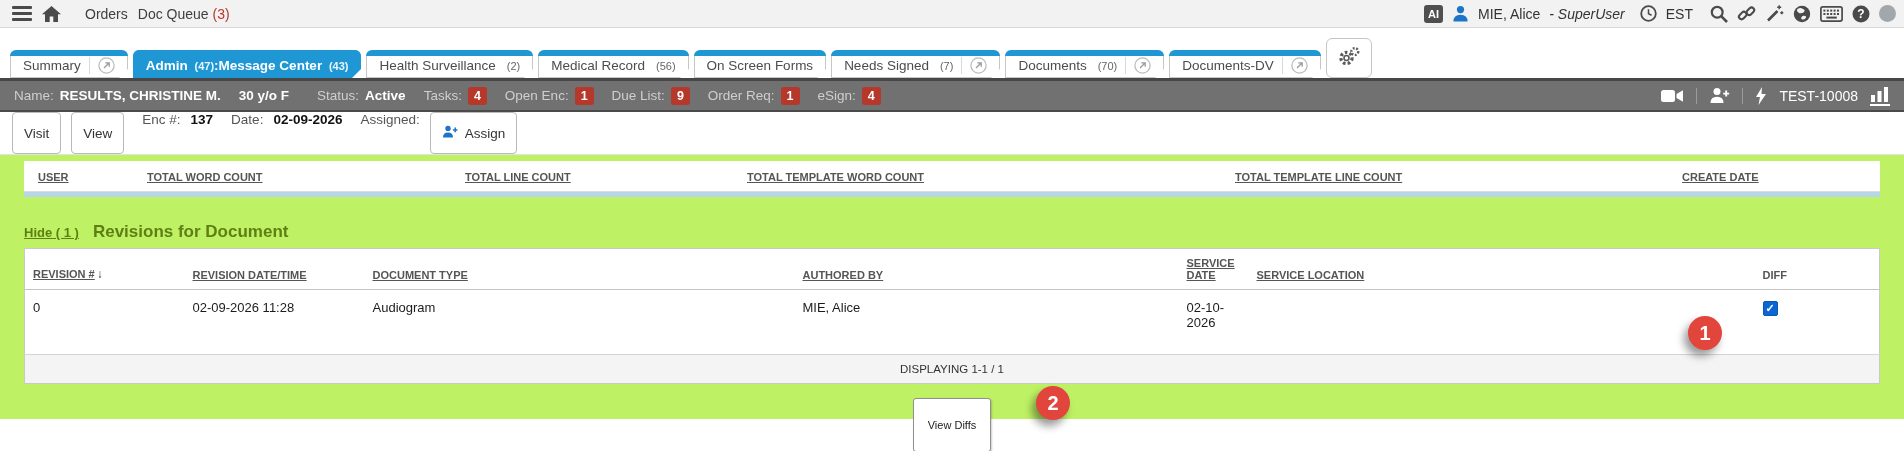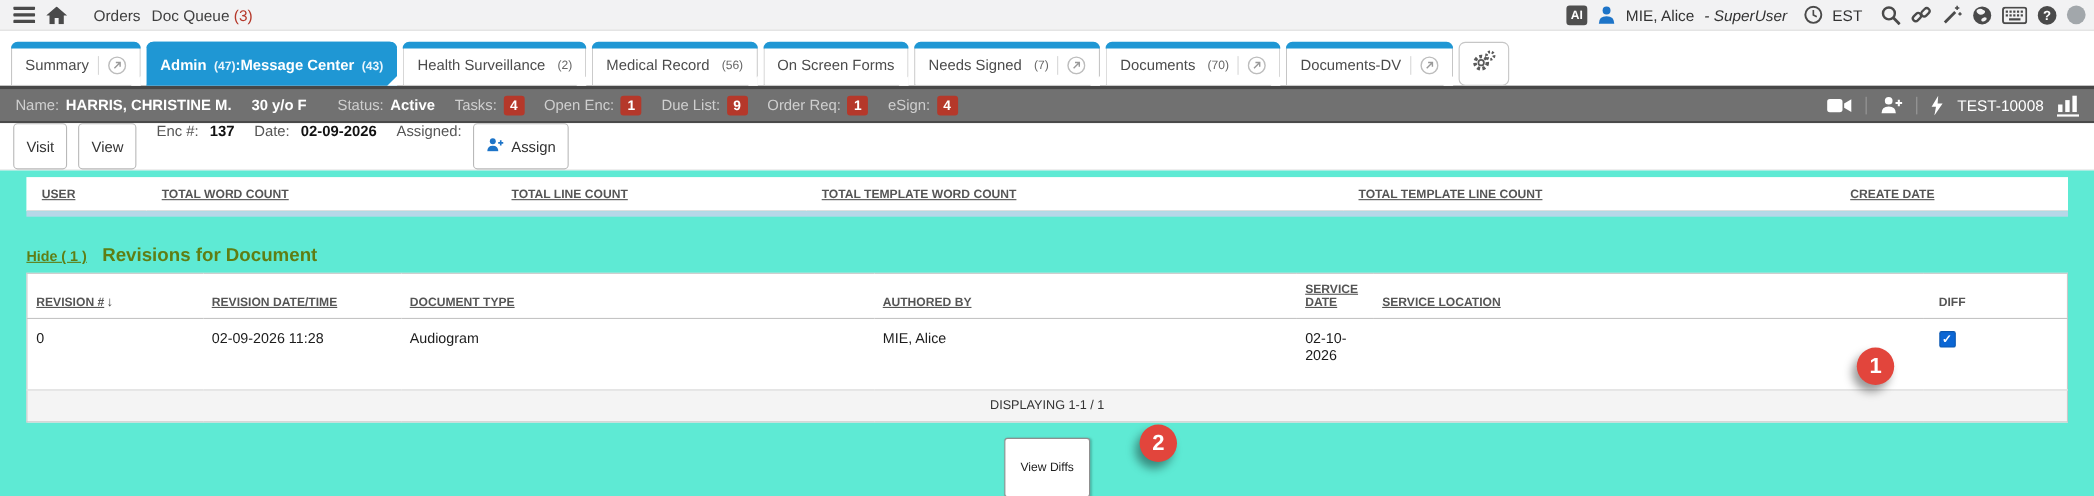--- a/index.html
+++ b/index.html
@@ -20,21 +20,21 @@
     border-radius:3px; padding:2px 4px; line-height:14px; }
   .tb-user{ font-size:14px; color:#333; }
   .tb-role{ font-size:14px; color:#333; font-style:italic; }
   .tb-tz{ font-size:14px; color:#333; }
   .presence{ width:17px; height:17px; border-radius:50%; background:#a2a7ab; }
   .iconbtn{ display:flex; align-items:center; justify-content:center; }
 
   
   .tabsrow{ height:50px; background:#fff; display:flex; align-items:flex-end;
     gap:5px; padding:0 0 0 10px; }
-  .tab{ height:40px; border:1px solid #c6c6c6; border-top:none;
+  .tab{ height:28px; border:1px solid #c6c6c6; border-top:none;
     border-radius:7px 7px 0 0; display:flex; align-items:center; padding:4px 12px 0;
     position:relative; background:#fff; color:#4c4c4c; font-size:13.5px; gap:8px;
     white-space:nowrap; cursor:pointer; }
   .tab::before{ content:""; position:absolute; top:0; left:-1px; right:-1px; height:6px;
     background:var(--blue); border-radius:7px 7px 0 0; }
   .tab::after{ content:""; position:absolute; right:-1px; bottom:-1px; width:0; height:0;
     border-style:solid; border-width:0 0 9px 9px;
     border-color:transparent transparent #fff transparent; }
   .tab .cnt{ font-size:11px; color:#666; margin-left:3px; }
   .tab.active{ background:var(--blue); color:#fff; font-weight:bold; border-color:var(--blue); }
@@ -60,21 +60,21 @@
   
   .toolbar{ height:43px; background:#fff; display:flex; 
     gap:10px; padding:0 12px; border-bottom:1px solid #e3e3e3; }
   .btn{ border:1px solid #b9b9b9; border-radius:4px; background:#fff;
     padding:5px 11px; font-size:13.5px; color:#333; cursor:pointer;
     display:flex; align-items:center; gap:6px; }
   .tl-label{ font-size:13.5px; color:#555; margin-left:8px; }
   .tl-value{ font-size:13.5px; color:#111; font-weight:bold; }
 
   
-  .content{ height:296px; background:#5eead4; padding-top:6px; position:relative; }
+  .content{ height:264px; background:#bef264; padding-top:6px; position:relative; }
   table{ border-collapse:collapse; }
   .wordtable{ width:1856px; margin:0 24px; background:#fff; table-layout:fixed; }
   .wordtable th{ font-size:11px; color:#555; text-decoration:underline; text-align:left;
     font-weight:bold; padding:10px 8px 8px 14px; border-bottom:1px solid #dcdcdc;
     white-space:nowrap; overflow:hidden; cursor:pointer; }
   .wordtable td{ text-align:center; font-size:12px; color:#222; padding:7px; }
   .hscroll{ height:5px; background:#b7d7e8; width:1856px; margin:0 24px; }
 
   .rev-head{ margin:25px 0 6px 24px; display:flex; align-items:baseline; gap:14px; }
   .hide-link{ color:var(--green); font-size:13px; font-weight:bold;
@@ -271,21 +271,21 @@
             <circle cx="17.8" cy="5.6" r="3.4" stroke-width="2.5" stroke-dasharray="1.8 1.6"></circle>
           </g>
         </svg>
     </span>
   </div>
 </div>
 
 <div class="patientbar">
   <span class="pb-item">
     <span class="pb-label">Name:</span>
-    <span class="pb-value">HARRIS, CHRISTINE M.</span>
+    <span class="pb-value">RESULTS, CHRISTINE M.</span>
   </span>
   <span class="pb-value">30 y/o F</span>
   <span class="pb-item" style="margin-left:10px;">
     <span class="pb-label">Status:</span>
     <span class="pb-value">Active</span>
   </span>
   <span class="pb-item">
     <span class="pb-label">Tasks:</span>
     <span class="badge">4</span>
   </span>

